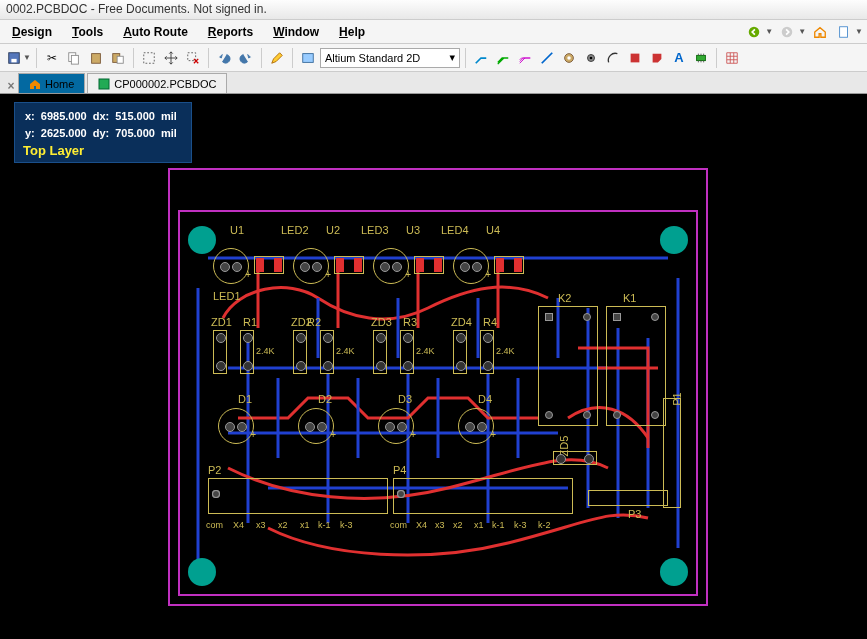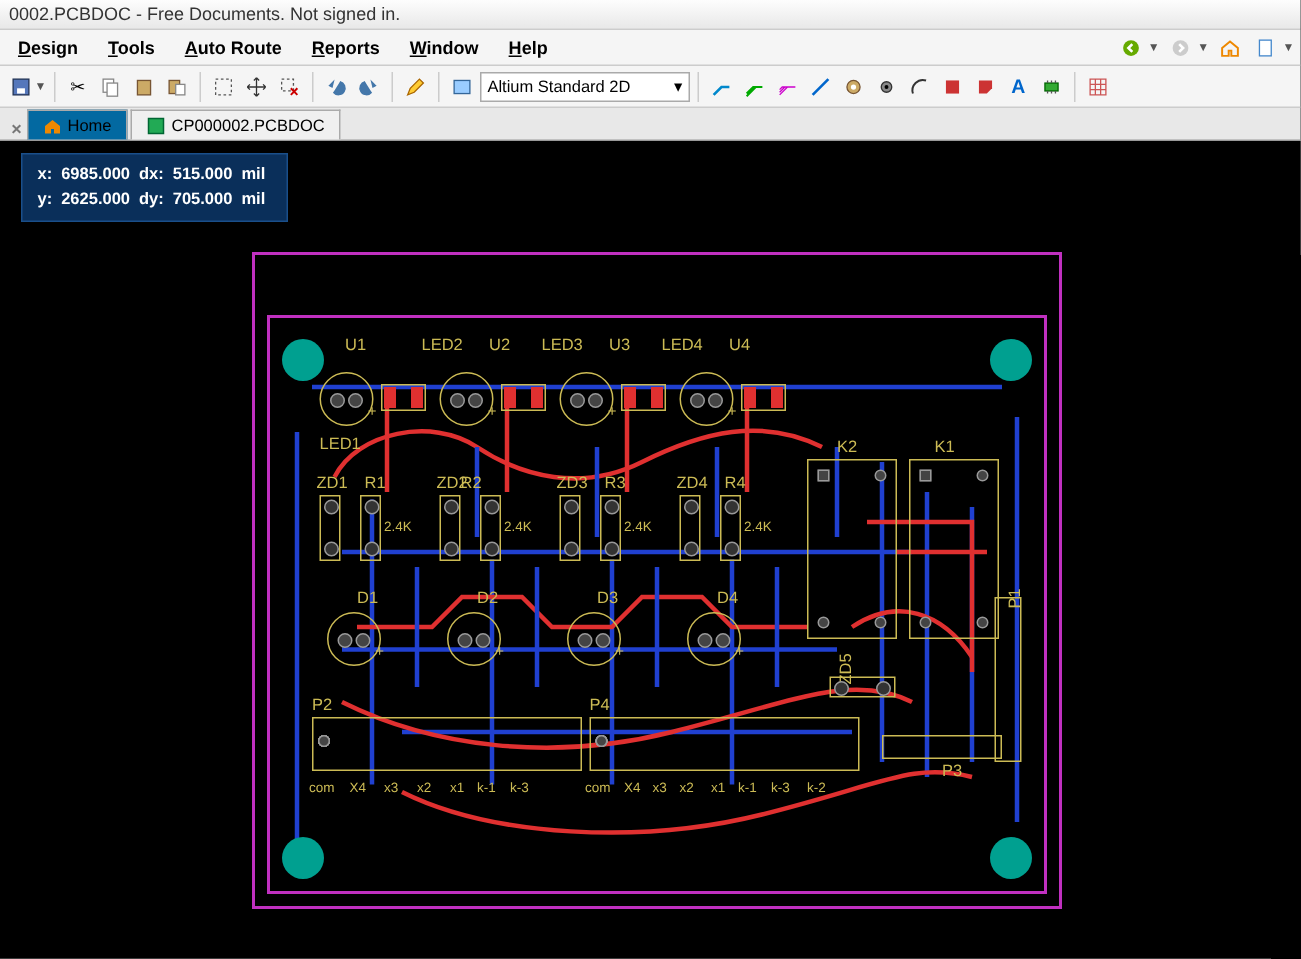--- a/index.html
+++ b/index.html
@@ -272,20 +272,21 @@
           </tr>
       <tr>
             <td>y:</td>
             <td>2625.000</td>
             <td>dy:</td>
             <td>705.000</td>
             <td>mil</td>
           </tr>
     </tbody>
       </table>
+    <div class="layer">Top Layer</div>
   </div>
 
   <div class="board">
     <div class="outline"></div>
     <div class="outline-inner"></div>
 
     <svg class="traces" viewBox="0 0 540 438">
       <path class="t-blue" d="M40 90 h460 M30 120 v280 M510 110 v270 M60 200 h380 M60 265 h330 M420 140 v200 M450 160 v190 M480 170 v170 M100 320 h300 M80 355 v-190 M160 355 v-150 M240 355 v-150 M320 355 v-150"></path>
       <path class="t-red" d="M55 150 C70 120 120 110 150 130 S220 160 260 140 S340 110 380 130 M60 300 C120 330 200 340 280 320 S400 280 440 300 M70 250 h50 l20 -20 h40 l20 20 h40 l20 -20 h40 l20 20 h50 M100 360 C160 390 260 395 340 375 S440 340 480 350 M400 250 C430 230 460 240 480 270"></path>
       <path class="t-blue" d="M150 130 v60 M230 130 v60 M310 130 v60 M390 130 v60 M110 210 v80 M190 210 v80 M270 210 v80 M350 210 v80"></path>

